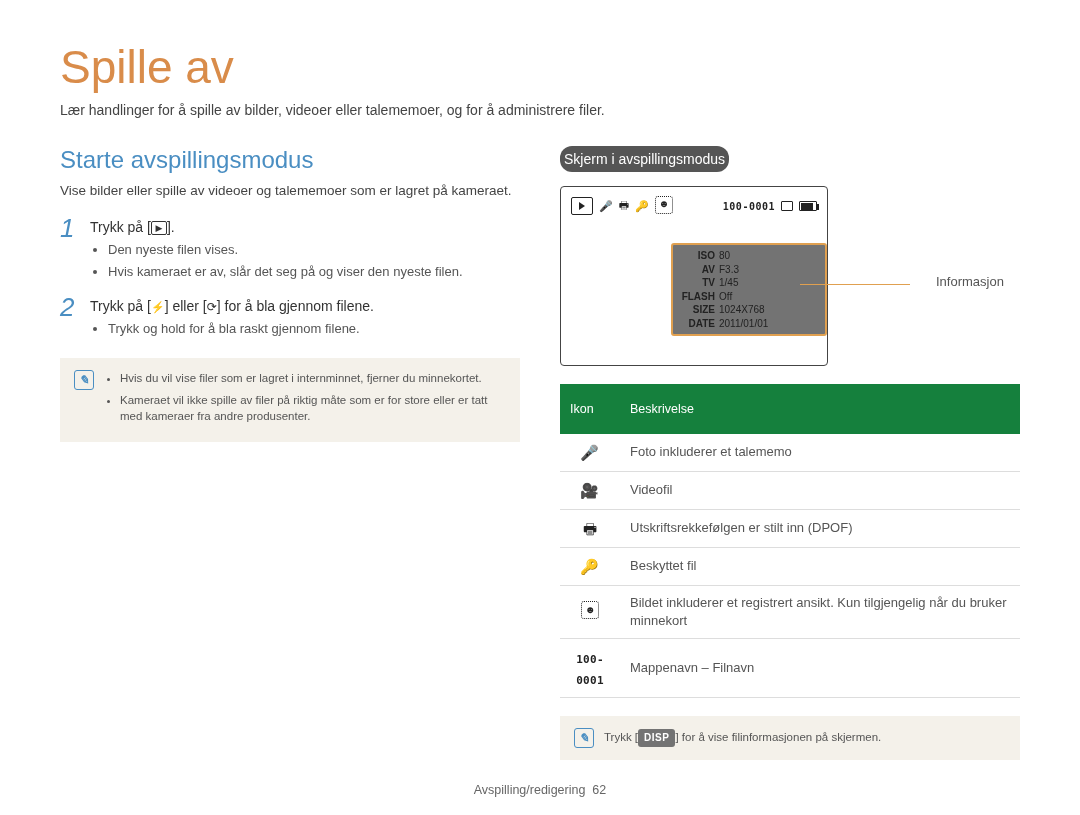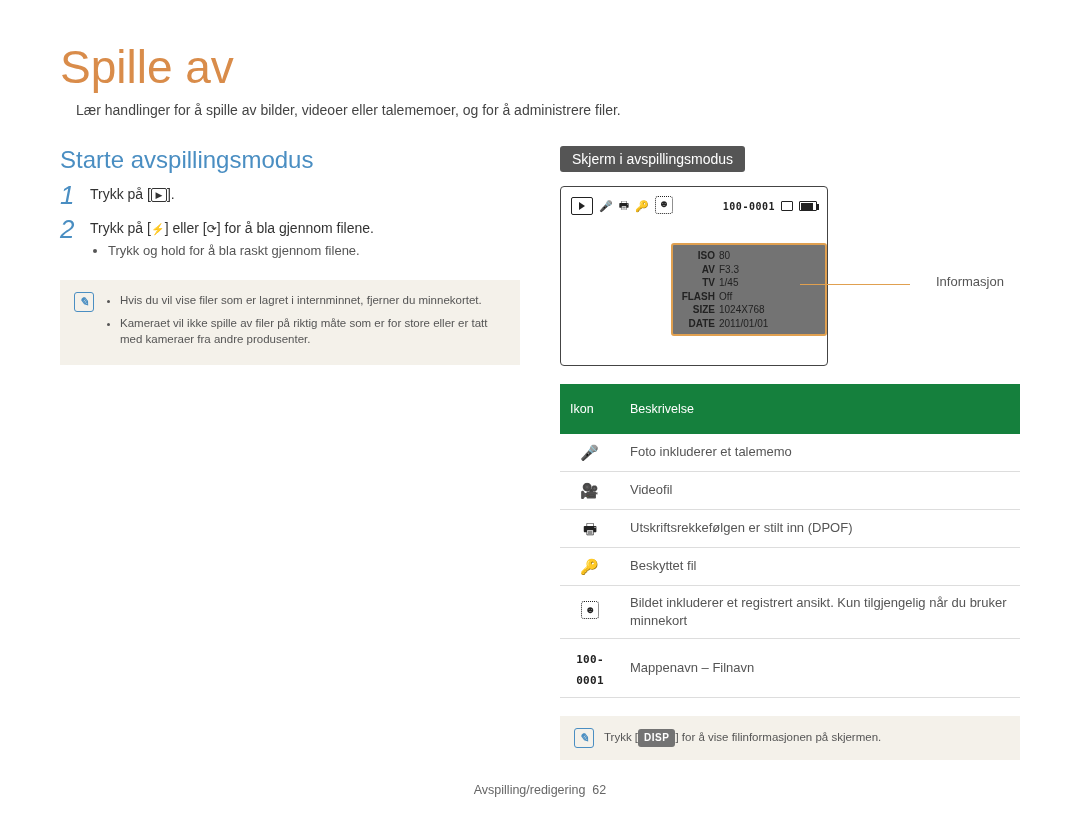--- a/index.html
+++ b/index.html
@@ -15,21 +15,20 @@
   .main-title {
     color: #d98c4a;
     font-size: 46px;
     font-weight: 300;
     margin-bottom: 8px;
   }
   .subtitle {
     font-size: 14px;
     color: #444;
     margin-bottom: 28px;
-    margin-left: 16px;
   }
   .columns { display: flex; gap: 40px; }
   .col-left { flex: 1; }
   .col-right { width: 460px; }
   .section-heading {
     color: #4a8ec2;
     font-size: 24px;
     font-weight: 300;
     margin-bottom: 8px;
   }
@@ -77,22 +76,22 @@
     font-style: italic;
   }
   .note-list { list-style: disc; padding-left: 16px; font-size: 11.5px; color: #555; }
   .note-list li { margin-bottom: 6px; line-height: 1.4; }
   .note-text { font-size: 11.5px; color: #555; line-height: 1.4; }
   .badge-heading {
     display: inline-block;
     background: #555;
     color: #fff;
     font-size: 14px;
-    padding: 5px 12px;
-    border-radius: 3px;
+    padding: 5px 4px;
+    border-radius: 12px;
     margin-bottom: 14px;
   }
   .screen-wrap { position: relative; margin-bottom: 18px; }
   .screen {
     width: 268px;
     height: 180px;
     border: 1.5px solid #444;
     border-radius: 4px;
     background: #fff;
     position: relative;
@@ -184,27 +183,32 @@
 </style>
 </head>
 <body>
 
 <h1 class="main-title">Spille av</h1>
 <p class="subtitle">Lær handlinger for å spille av bilder, videoer eller talememoer, og for å administrere filer.</p>
 
 <div class="columns">
   <div class="col-left">
     <h2 class="section-heading">Starte avspillingsmodus</h2>
+    <p class="section-intro">Vise bilder eller spille av videoer og talememoer som er lagret på kameraet.</p>
 
     <div class="step">
       <div class="step-num">1</div>
       <div class="step-body">
         <p class="step-text">
           <span>Trykk på [</span><span class="inline-icon">▶</span><span>].</span>
         </p>
+        <ul class="bullet-list">
+          <li>Den nyeste filen vises.</li>
+          <li>Hvis kameraet er av, slår det seg på og viser den nyeste filen.</li>
+        </ul>
       </div>
     </div>
 
     <div class="step">
       <div class="step-num">2</div>
       <div class="step-body">
         <p class="step-text">
           <span>Trykk på [</span><span class="flash-icon"></span><span>] eller [</span><span class="timer-icon"></span><span>] for å bla gjennom filene.</span>
         </p>
         <ul class="bullet-list">

